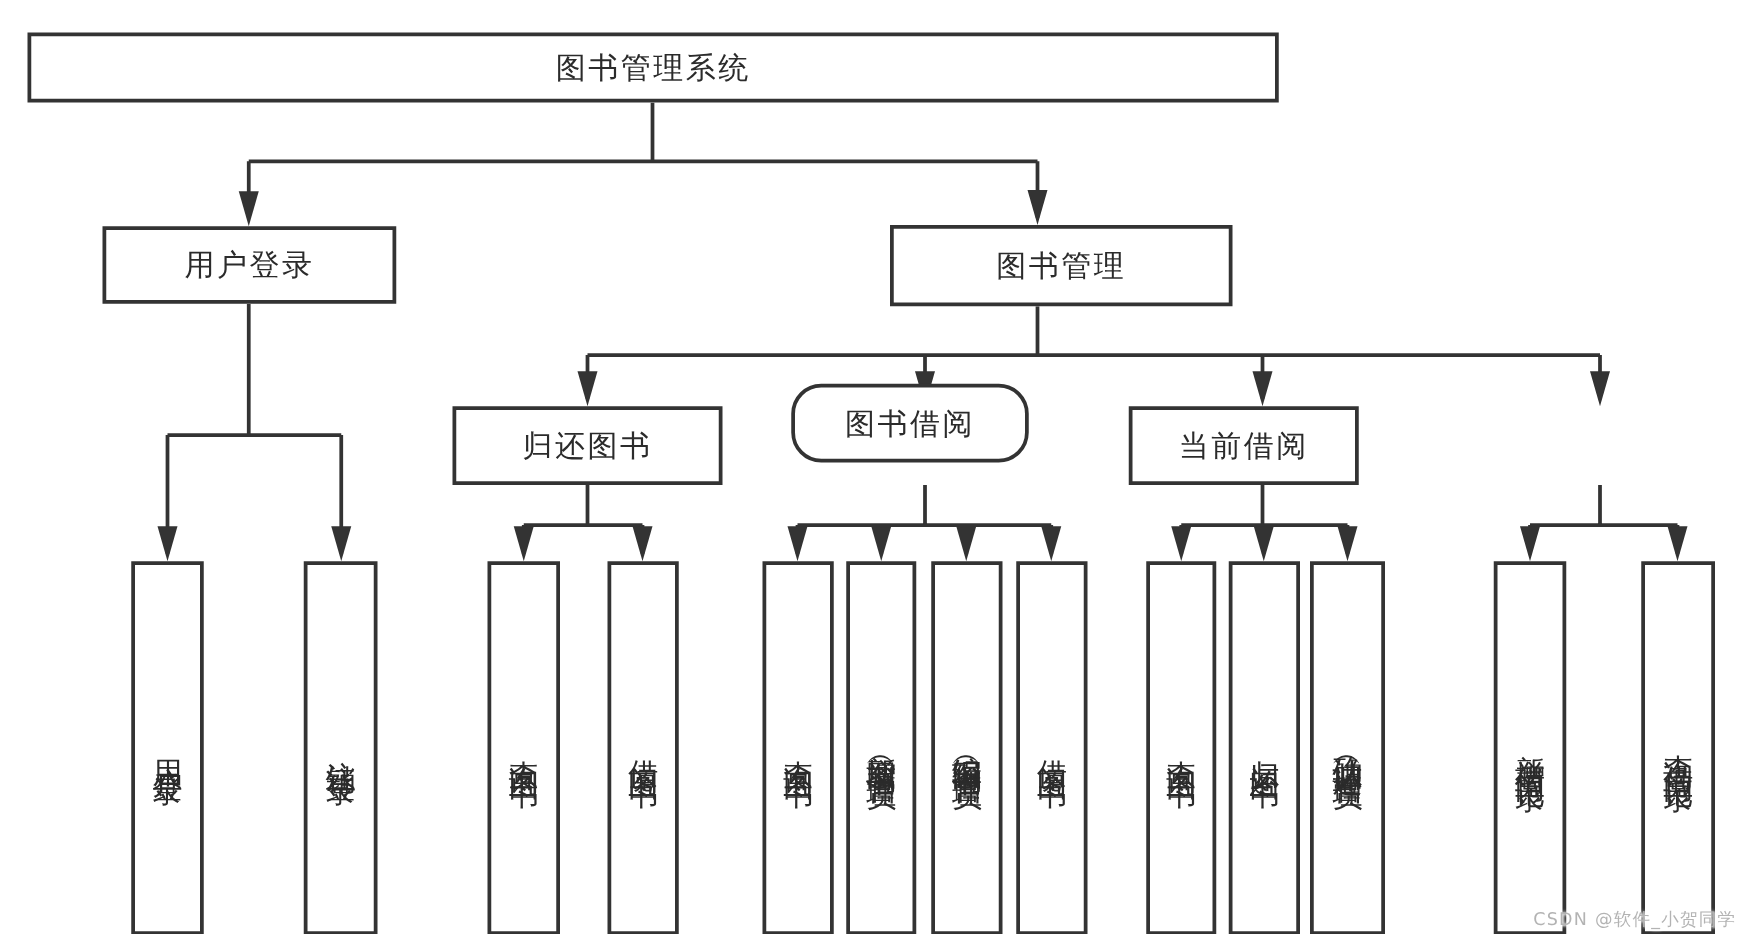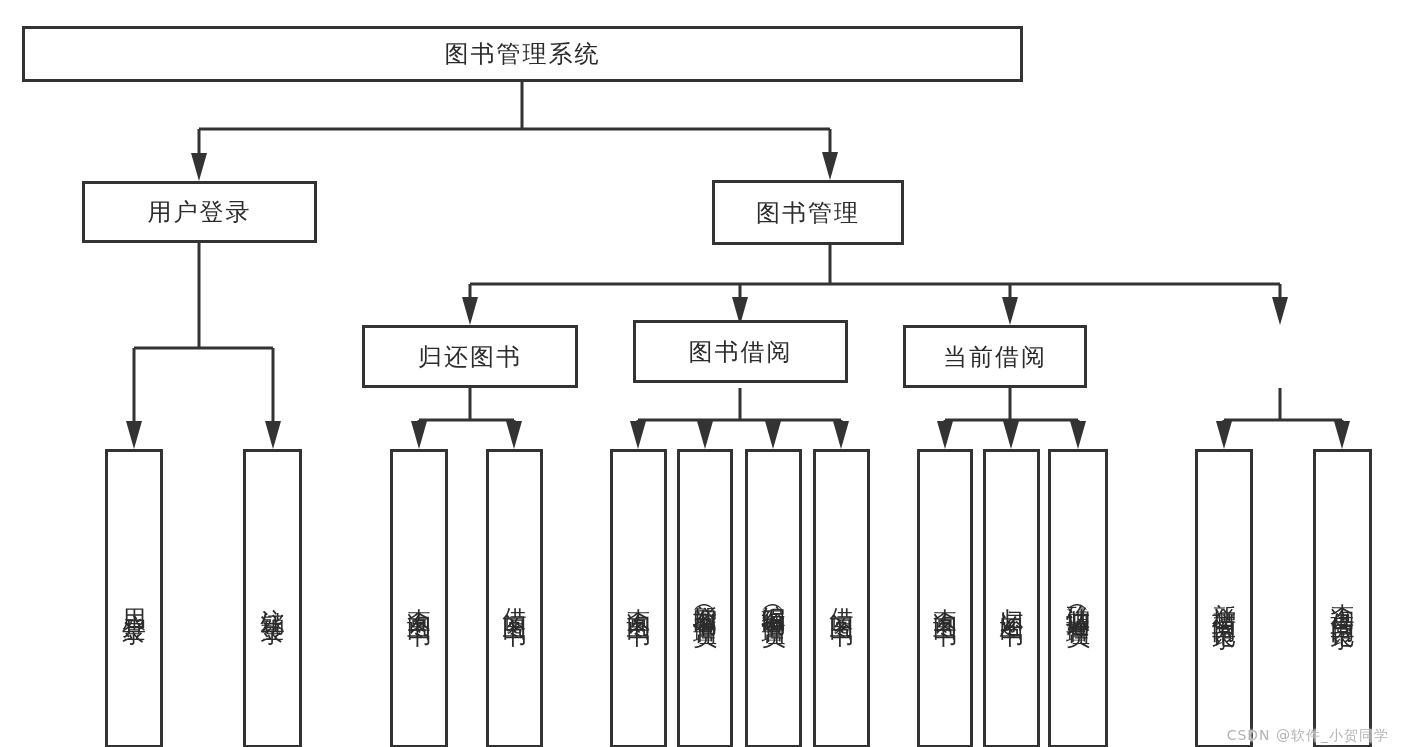--- a/index.html
+++ b/index.html
@@ -93,24 +93,24 @@
       <polygon points="1003,409 1019,409 1011,437"></polygon>
       <polygon points="1070,409 1086,409 1078,437"></polygon>
       <polygon points="1216,409 1232,409 1224,437"></polygon>
       <polygon points="1334,409 1350,409 1342,437"></polygon>
     </g>
   </svg>
 
   <div class="node" style="left:22px; top:14px; width:1001px; height:56px;">图书管理系统</div>
 
   <div class="node" style="left:82px; top:169px; width:235px; height:62px;">用户登录</div>
-  <div class="node" style="left:712px; top:168px; width:192px; height:65px;">图书管理</div>
+  <div class="node" style="left:712px; top:168px; width:274px; height:65px;">图书管理</div>
 
   <div class="node" style="left:362px; top:313px; width:216px; height:63px;">归还图书</div>
-  <div class="node" style="left:633px; top:308px; width:215px; height:63px;">图书借阅</div>
+  <div class="node" style="left:633px; top:295px; width:190px; height:63px;border-radius:24px;">图书借阅</div>
   <div class="node" style="left:903px; top:313px; width:184px; height:63px;">当前借阅</div>
 
   <div class="node vnode" style="left:105px; top:437px; width:58px; height:299px;">用户登录</div>
   <div class="node vnode" style="left:243px; top:437px; width:59px; height:299px;">注销登录</div>
 
   <div class="node vnode" style="left:390px; top:437px; width:58px; height:299px;">查询图书</div>
   <div class="node vnode" style="left:486px; top:437px; width:57px; height:299px;">借阅图书</div>
 
   <div class="node vnode" style="left:610px; top:437px; width:57px; height:299px;">查询图书</div>
   <div class="node vnode tight" style="left:677px; top:437px; width:56px; height:299px;">新增图书（管理员）</div>

